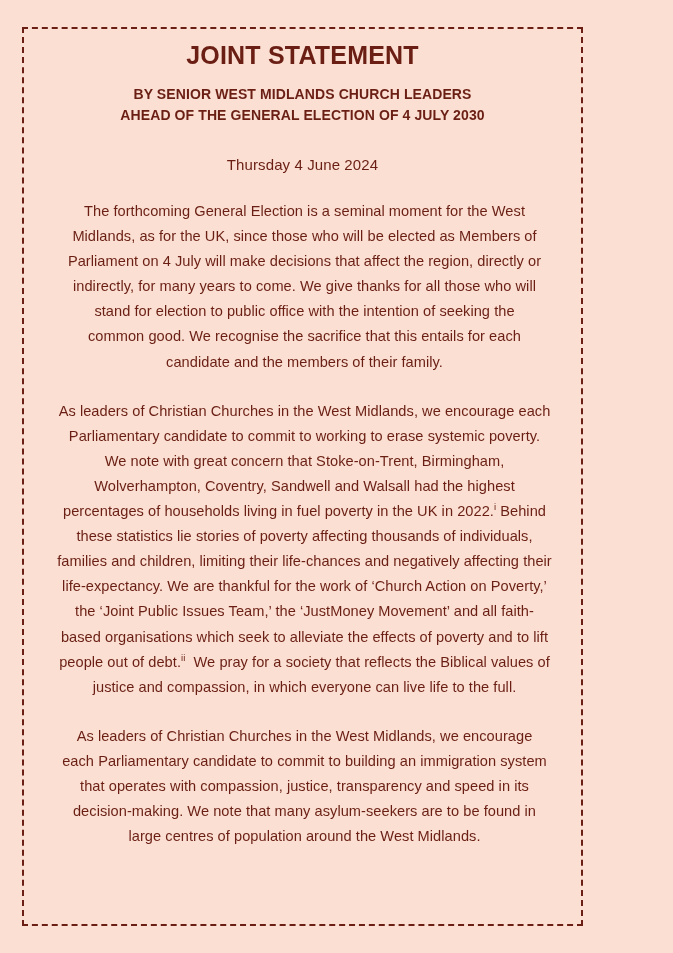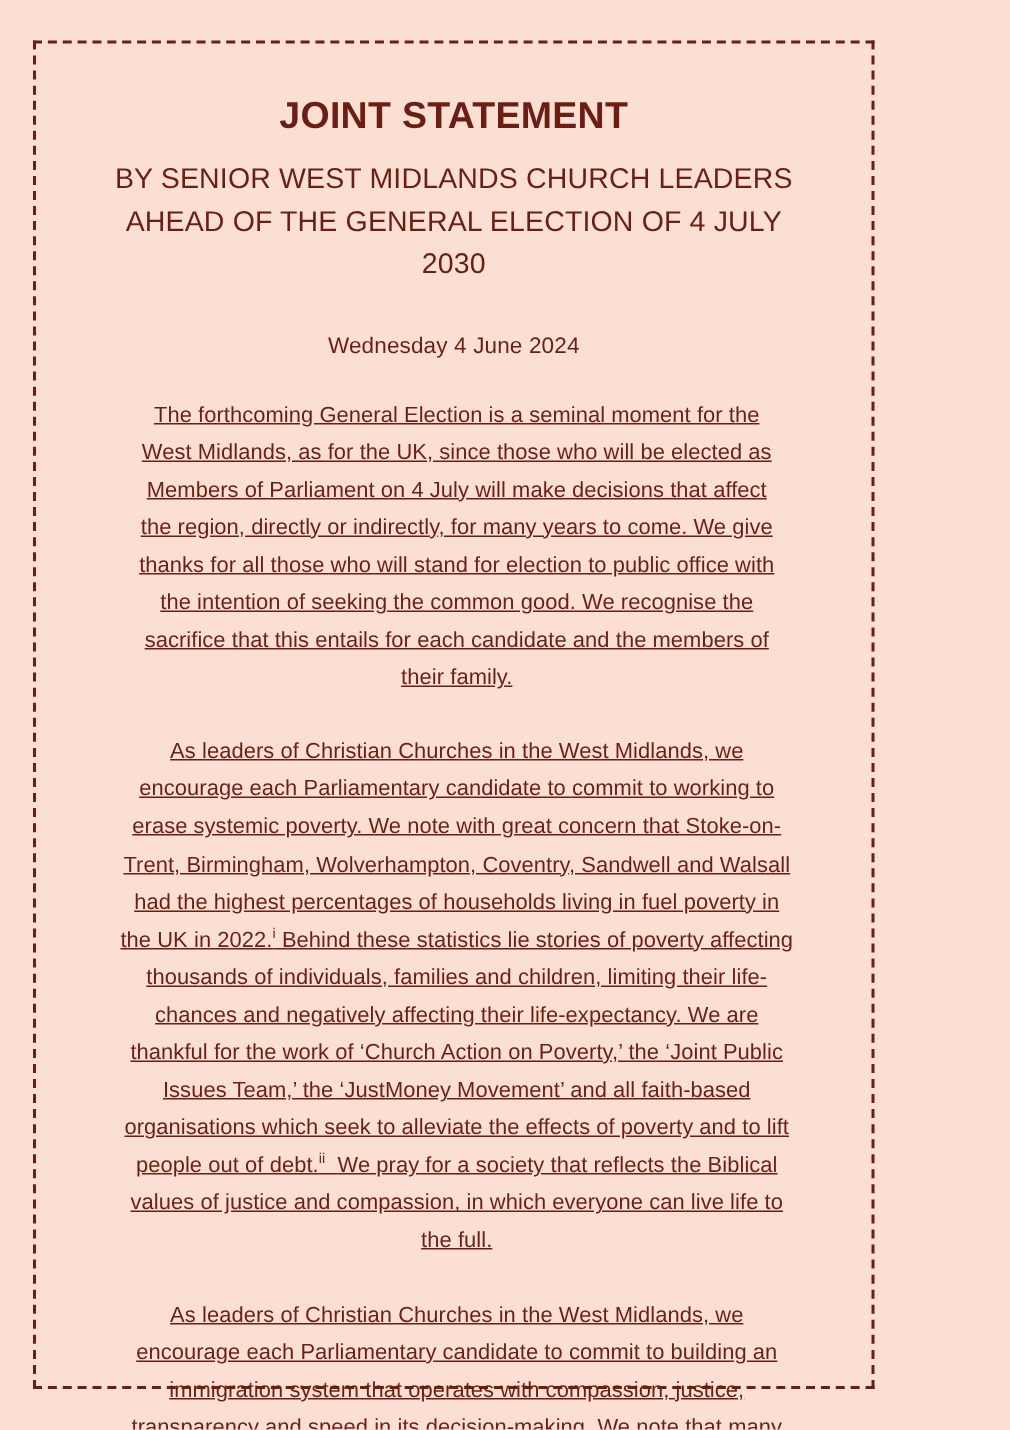--- a/index.html
+++ b/index.html
@@ -12,21 +12,20 @@
     background: #fadfd2;
     font-family: "Liberation Sans", sans-serif;
     color: #6b1f14;
     overflow: hidden;
   }
   .page {
     position: relative;
     width: 605px;
     height: 953px;
     box-sizing: border-box;
-    padding: 22px;
   }
   .border-frame {
     position: absolute;
     left: 22px;
     top: 27px;
     right: 22px;
     bottom: 27px;
     border: 2px dashed #6b1f14;
     pointer-events: none;
   }
@@ -36,40 +35,39 @@
     text-align: center;
   }
   .title {
     font-size: 25px;
     font-weight: bold;
     letter-spacing: 0.2px;
     margin: 0 0 14px 0;
     line-height: 1.2;
   }
   .subtitle {
-    font-size: 19px;
-    font-weight: normal;
+    font-size: 14px;
+    font-weight: bold;
     line-height: 1.5;
     margin: 0 0 30px 0;
     letter-spacing: 0.1px;
   }
   .subtitle-line {
     display: block;
   }
   .date {
     font-size: 15px;
     margin: 0 0 26px 0;
     letter-spacing: 0.1px;
   }
   .para {
     font-size: 14.6px;
     line-height: 1.72;
     margin: 0 0 24px 4px;
     letter-spacing: 0.05px;
-    text-decoration: underline;
   }
   .para.p1 {
     padding: 0 10px;
   }
   .para.p3 {
     padding: 0 4px;
   }
   sup {
     font-size: 9.5px;
     vertical-align: super;
@@ -83,21 +81,21 @@
   <div class="border-frame"></div>
   <div class="content">
 
     <h1 class="title">JOINT STATEMENT</h1>
 
     <h2 class="subtitle">
       <span class="subtitle-line">BY SENIOR WEST MIDLANDS CHURCH LEADERS</span>
       <span class="subtitle-line">AHEAD OF THE GENERAL ELECTION OF 4 JULY 2030</span>
     </h2>
 
-    <div class="date">Wednesday 4 June 2024</div>
+    <div class="date">Thursday 4 June 2024</div>
 
     <p class="para p1">The forthcoming General Election is a seminal moment for the West Midlands, as for the UK, since those who will be elected as Members of Parliament on 4 July will make decisions that affect the region, directly or indirectly, for many years to come. We give thanks for all those who will stand for election to public office with the intention of seeking the common good. We recognise the sacrifice that this entails for each candidate and the members of their family.</p>
 
     <p class="para p2"><span>As leaders of Christian Churches in the West Midlands, we encourage each Parliamentary candidate to commit to working to erase systemic poverty. We note with great concern that Stoke-on-Trent, Birmingham, Wolverhampton, Coventry, Sandwell and Walsall had the highest percentages of households living in fuel poverty in the UK in 2022.</span><sup>i</sup> <span>Behind these statistics lie stories of poverty affecting thousands of individuals, families and children, limiting their life-chances and negatively affecting their life-expectancy. We are thankful for the work of ‘Church Action on Poverty,’ the ‘Joint Public Issues Team,’ the ‘JustMoney Movement’ and all faith-based organisations which seek to alleviate the effects of poverty and to lift people out of debt.</span><sup>ii</sup>&nbsp; <span>We pray for a society that reflects the Biblical values of justice and compassion, in which everyone can live life to the full.</span></p>
 
     <p class="para p3">As leaders of Christian Churches in the West Midlands, we encourage each Parliamentary candidate to commit to building an immigration system that operates with compassion, justice, transparency and speed in its decision-making. We note that many asylum-seekers are to be found in large centres of population around the West Midlands.</p>
 
   </div>
 </div>
 

